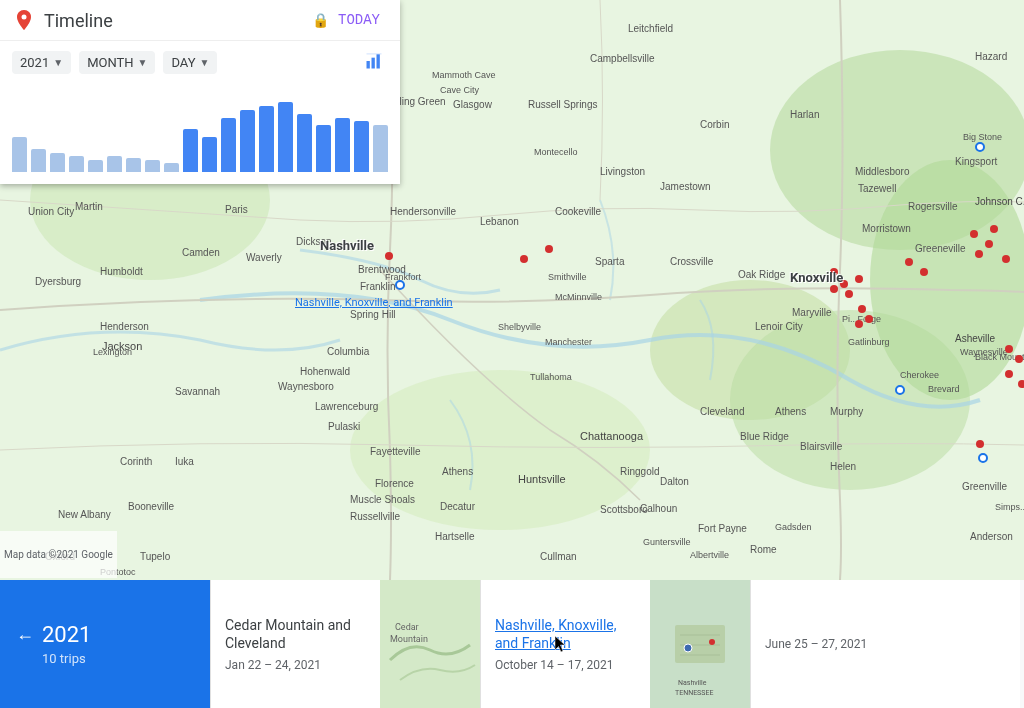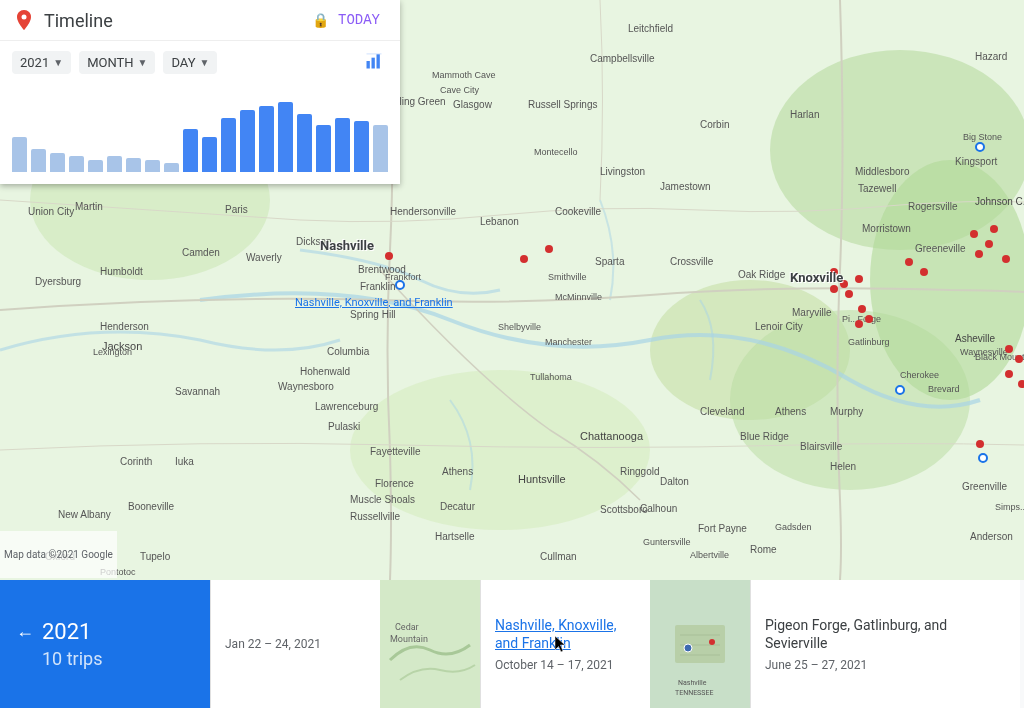--- a/index.html
+++ b/index.html
@@ -161,21 +161,21 @@
     }
 
     #year-label {
       color: white;
       font-size: 22px;
       font-weight: 400;
     }
 
     #trips-count {
       color: rgba(255,255,255,0.8);
-      font-size: 18px;
+      font-size: 13px;
       padding-left: 26px;
     }
 
     
     .trip-card {
       display: flex;
       background: white;
       border-left: 1px solid #e0e0e0;
       width: 270px;
       min-width: 270px;
@@ -652,20 +652,21 @@
   <div id="year-panel">
     <div id="year-nav">
       <button id="back-arrow">←</button>
       <span id="year-label">2021</span>
     </div>
     <span id="trips-count">10 trips</span>
   </div>
 
   <div class="trip-card">
     <div class="trip-card-text">
+      <div class="trip-card-title">Cedar Mountain and Cleveland</div>
       <div class="trip-card-dates">Jan 22 – 24, 2021</div>
     </div>
     <div class="trip-card-map map-thumb-1">
       <svg width="100%" height="100%" viewBox="0 0 100 128">
         <rect width="100" height="128" fill="#d4e9c8"></rect>
         <path d="M10 80 Q30 60 50 70 Q70 80 90 65" stroke="#a8c898" stroke-width="3" fill="none"></path>
         <path d="M20 100 Q40 85 60 90 Q80 95 95 85" stroke="#b8d4a8" stroke-width="2" fill="none"></path>
         <text x="15" y="50" font-size="9" fill="#666">Cedar</text>
         <text x="10" y="62" font-size="9" fill="#666">Mountain</text>
       </svg>
@@ -688,21 +689,20 @@
         <text x="25" y="115" font-size="7" fill="#555">TENNESSEE</text>
 
         <circle cx="38" cy="68" r="4" fill="#3d6ab0" stroke="white" stroke-width="1"></circle>
         <circle cx="62" cy="62" r="3" fill="#d32f2f"></circle>
       </svg>
     </div>
   </div>
 
   <div class="trip-card">
     <div class="trip-card-text">
-      <div class="trip-card-title">Pigeon Forge, Gatlinburg, and Sevierville</div>
       <div class="trip-card-dates">June 25 – 27, 2021</div>
     </div>
   </div>
 </div>
 
 <svg class="cursor-pointer" viewBox="0 0 12 18" xmlns="http://www.w3.org/2000/svg">
   <path d="M0 0 L0 14 L3.5 10.5 L6 16 L8 15 L5.5 9 L10 9 Z" fill="black" stroke="white" stroke-width="0.5"></path>
 </svg>
 
 </body></html>

